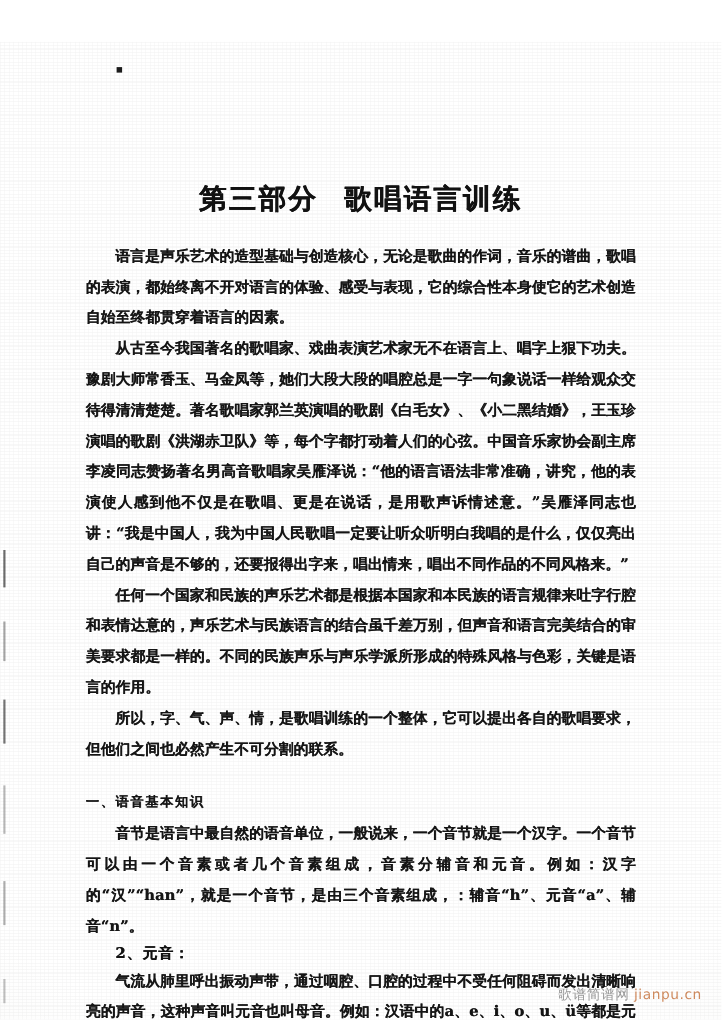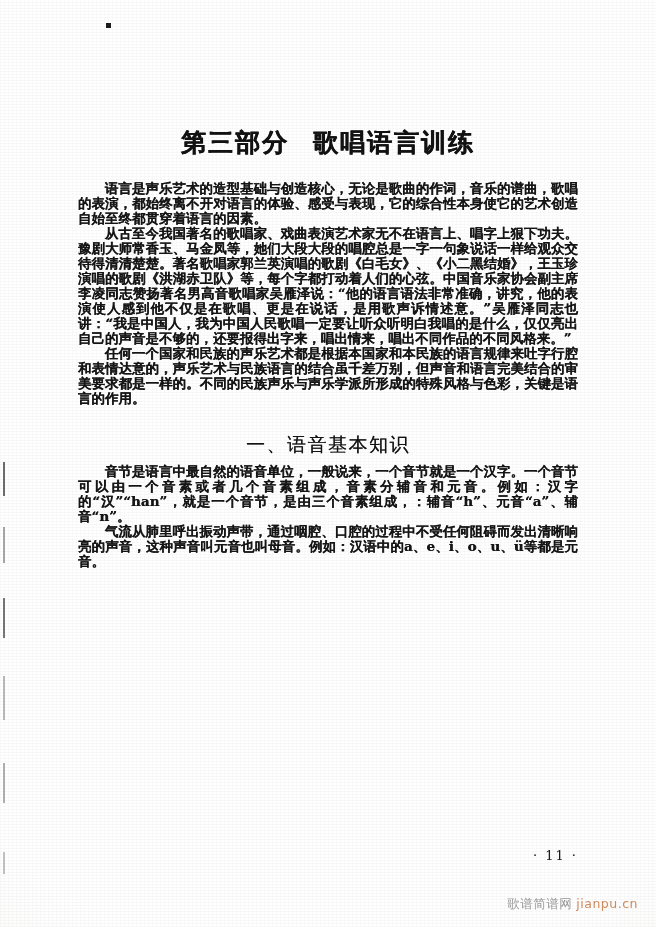--- a/index.html
+++ b/index.html
@@ -14,20 +14,21 @@
     overflow: hidden;
     position: relative;
   }
 
   
   #page {
     position: absolute;
     inset: 0;
     background:
       radial-gradient(ellipse 130% 100% at 50% 45%, #ffffff 60%, #f7f7f5 85%, #f0f0ee 100%);
+    margin-top: 38px;
   }
   #page::after {
     
     content: "";
     position: absolute;
     inset: 0;
     pointer-events: none;
     opacity: .055;
     background-image:
       repeating-linear-gradient(0deg, rgba(0,0,0,.5) 0 1px, transparent 1px 3px),
@@ -74,38 +75,38 @@
     font-size: 25px;
     letter-spacing: 2px;
     color: #121212;
     text-shadow: 0.4px 0 0 #121212, 0 0.4px 0 rgba(0,0,0,.55);
   }
   .part-title .gap { display: inline-block; width: 24px; }
 
   p.body {
     margin: 0;
     font-size: 13.4px;
-    line-height: 15px;
+    line-height: 28px;
     text-align: justify;
     text-justify: inter-character;
     text-indent: 2em;
     color: #151515;
     font-weight: bold;
     text-shadow: 0.35px 0 0 rgba(0,0,0,.8);
     letter-spacing: 0.1px;
   }
   p.first { margin-top: 22px; }
 
   .section-title {
     margin: 0;
     padding-top: 26px;
     padding-bottom: 6px;
-    text-align: center;
-    font-size: 19px;
-    font-weight: normal;
+    text-align: left;
+    font-size: 12px;
+    font-weight: bold;
     letter-spacing: 1.5px;
     color: #141414;
     text-shadow: 0.35px 0 0 rgba(0,0,0,.7);
   }
 
   .sub-head {
     margin: 0;
     font-size: 13.4px;
     line-height: 22.2px;
     text-indent: 2em;
@@ -154,25 +155,27 @@
 
   <div id="content">
 
     <h1 class="part-title">
       <span>第三部分</span><span class="gap"></span><span>歌唱语言训练</span>
     </h1>
 
     <p class="body first">语言是声乐艺术的造型基础与创造核心，无论是歌曲的作词，音乐的谱曲，歌唱的表演，都始终离不开对语言的体验、感受与表现，它的综合性本身使它的艺术创造自始至终都贯穿着语言的因素。</p>
     <p class="body">从古至今我国著名的歌唱家、戏曲表演艺术家无不在语言上、唱字上狠下功夫。豫剧大师常香玉、马金凤等，她们大段大段的唱腔总是一字一句象说话一样给观众交待得清清楚楚。著名歌唱家郭兰英演唱的歌剧《白毛女》、《小二黑结婚》，王玉珍演唱的歌剧《洪湖赤卫队》等，每个字都打动着人们的心弦。中国音乐家协会副主席李凌同志赞扬著名男高音歌唱家吴雁泽说：“他的语言语法非常准确，讲究，他的表演使人感到他不仅是在歌唱、更是在说话，是用歌声诉情述意。”吴雁泽同志也讲：“我是中国人，我为中国人民歌唱一定要让听众听明白我唱的是什么，仅仅亮出自己的声音是不够的，还要报得出字来，唱出情来，唱出不同作品的不同风格来。”</p>
     <p class="body">任何一个国家和民族的声乐艺术都是根据本国家和本民族的语言规律来吐字行腔和表情达意的，声乐艺术与民族语言的结合虽千差万别，但声音和语言完美结合的审美要求都是一样的。不同的民族声乐与声乐学派所形成的特殊风格与色彩，关键是语言的作用。</p>
+    <p class="body">所以，字、气、声、情，是歌唱训练的一个整体，它可以提出各自的歌唱要求，但他们之间也必然产生不可分割的联系。</p>
 
     <h2 class="section-title">一、语音基本知识</h2>
 
     <p class="body">音节是语言中最自然的语音单位，一般说来，一个音节就是一个汉字。一个音节可以由一个音素或者几个音素组成，音素分辅音和元音。例如：汉字的“汉”“han”，就是一个音节，是由三个音素组成，：辅音“h”、元音“a”、辅音“n”。</p>
 
+    <p class="sub-head">2、元音：</p>
     <p class="body">气流从肺里呼出振动声带，通过咽腔、口腔的过程中不受任何阻碍而发出清晰响亮的声音，这种声音叫元音也叫母音。例如：汉语中的a、e、i、o、u、ü等都是元音。</p>
 
   </div>
 
   <div class="page-number">· 11 ·</div>
 
   <div class="watermark">
     <span class="cn">歌谱简谱网</span><span class="en">jianpu.cn</span>
   </div>
 

